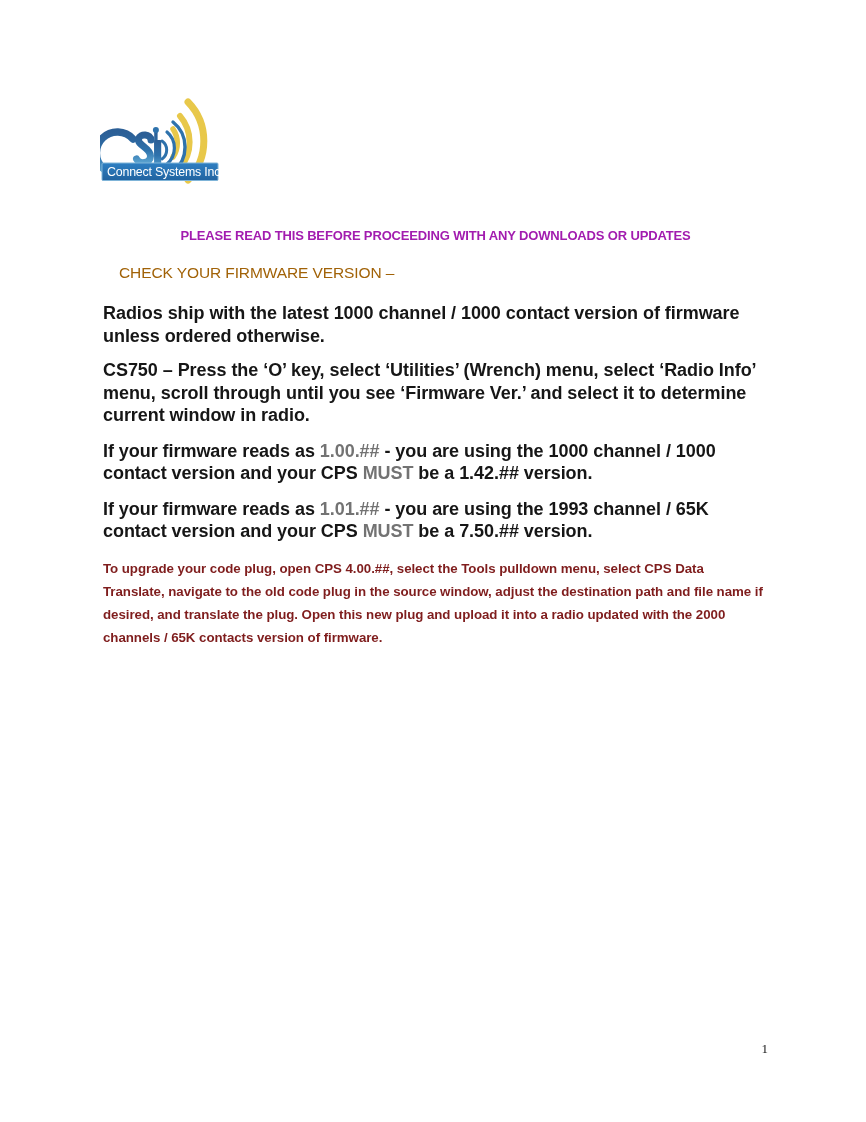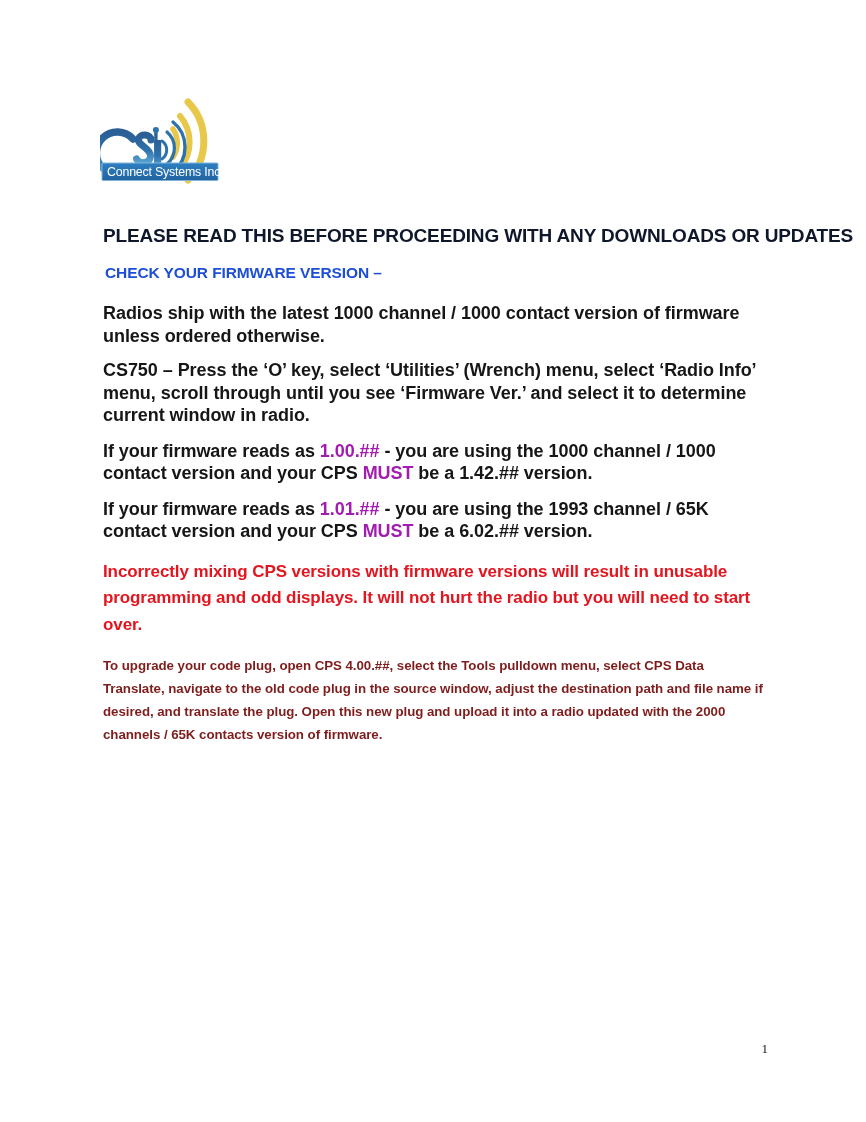--- a/index.html
+++ b/index.html
@@ -36,37 +36,37 @@
 
   
   .content {
     position: absolute;
     left: 103px;
     top: 226px;
     width: 665px;
   }
 
   .h-red {
-    color: #0f172a;
-    font-size: 19px;
+    color: #a21caf;
+    font-size: 13px;
     font-weight: bold;
     letter-spacing: -0.15px;
     line-height: 20px;
     margin: 0 0 17px 0;
     white-space: nowrap;
     text-align: center;
   }
 
   .h-black {
-    color: #1d4ed8;
+    color: #a16207;
     font-size: 15.5px;
-    font-weight: bold;
+    font-weight: normal;
     letter-spacing: -0.1px;
     line-height: 20px;
-    margin: 0 0 19px 2px;
+    margin: 0 0 19px 16px;
   }
 
   .p-body {
     color: #161616;
     font-size: 18px;
     font-weight: bold;
     line-height: 22.5px;
     letter-spacing: -0.05px;
     margin: 0 0 12px 0;
   }
@@ -84,21 +84,21 @@
 
   .p-final {
     color: #7f1d1d;
     font-size: 13.3px;
     font-weight: bold;
     line-height: 23px;
     letter-spacing: -0.05px;
     margin: 14px 0 0 0;
   }
 
-  .red { color: #a21caf; }
+  .red { color: #737373; }
 
   
   .page-number {
     position: absolute;
     left: 0;
     right: 98px;
     top: 1041px;
     text-align: right;
     color: #161616;
     font-size: 13px;
@@ -166,24 +166,23 @@
 
     <p class="p-body">Radios ship with the latest 1000 channel / 1000 contact version of firmware unless ordered otherwise.</p>
 
     <p class="p-body tight">CS750 – Press the ‘O’ key, select ‘Utilities’ (Wrench) menu, select ‘Radio Info’ menu, scroll through until you see ‘Firmware Ver.’ and select it to determine current window in radio.</p>
 
     <p class="p-body tight">
       <span>If your firmware reads as </span><span class="red">1.00.##</span><span> - you are using the 1000 channel / 1000 contact version and your CPS </span><span class="red">MUST</span><span> be a 1.42.## version.</span>
     </p>
 
     <p class="p-body tight">
-      <span>If your firmware reads as </span><span class="red">1.01.##</span><span> - you are using the 1993 channel / 65K contact version and your CPS </span><span class="red">MUST</span><span> be a 6.02.## version.</span>
+      <span>If your firmware reads as </span><span class="red">1.01.##</span><span> - you are using the 1993 channel / 65K contact version and your CPS </span><span class="red">MUST</span><span> be a 7.50.## version.</span>
     </p>
 
-    <p class="p-warn first">Incorrectly mixing CPS versions with firmware versions will result in unusable programming and odd displays. It will not hurt the radio but you will need to start over.</p>
 
 
     <p class="p-final">To upgrade your code plug, open CPS 4.00.##, select the Tools pulldown menu, select CPS Data Translate, navigate to the old code plug in the source window, adjust the destination path and file name if desired, and translate the plug. Open this new plug and upload it into a radio updated with the 2000 channels / 65K contacts version of firmware.</p>
 
   </div>
 
   <div class="page-number">1</div>
 
 </div>
 

